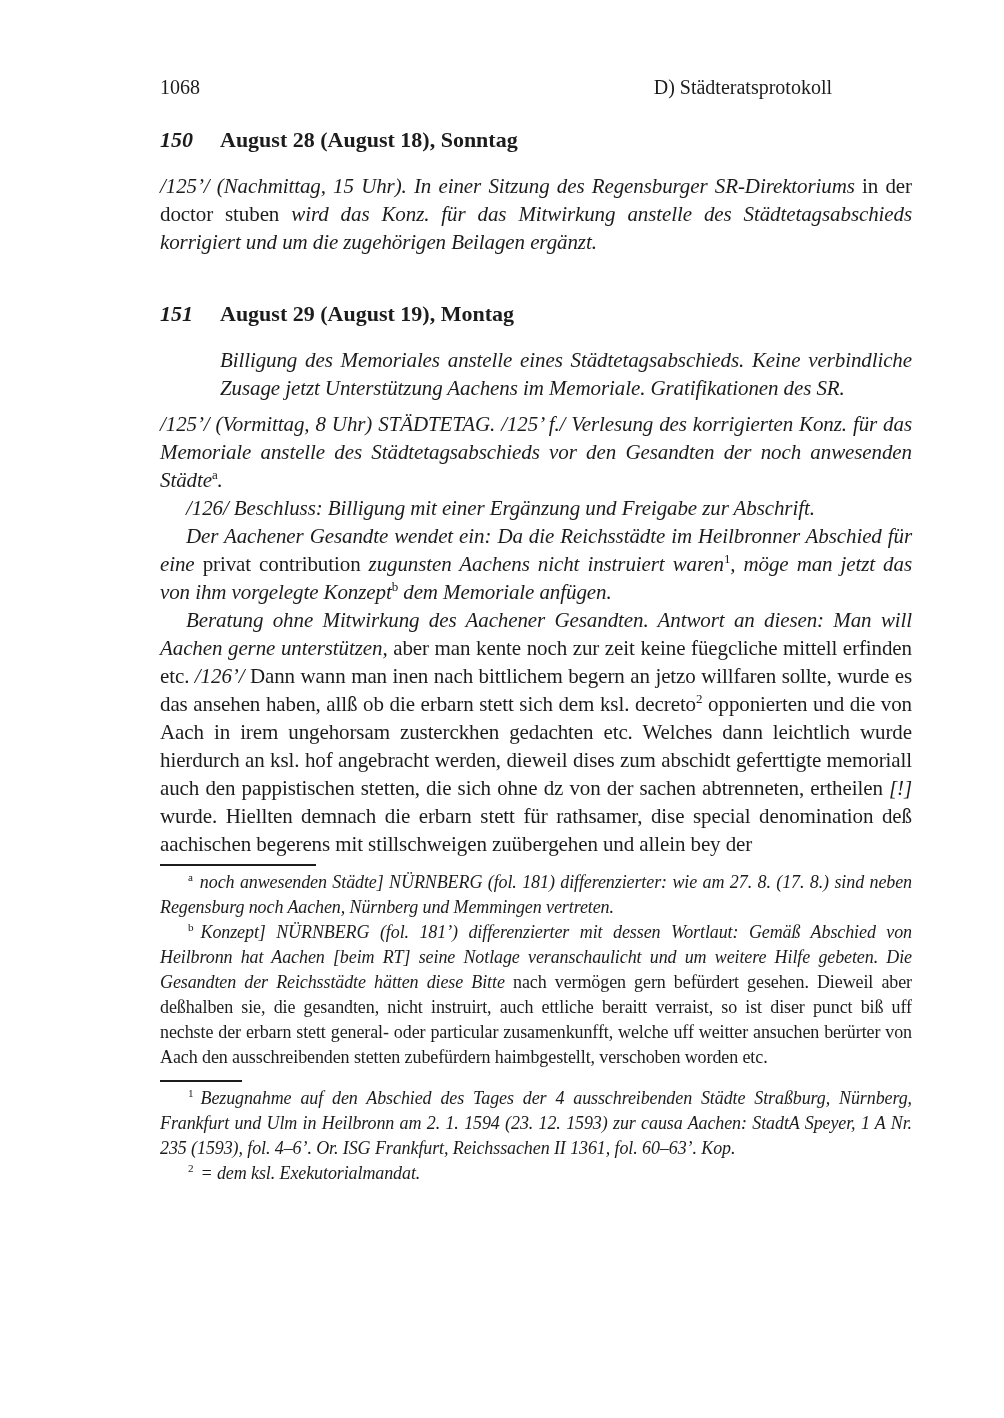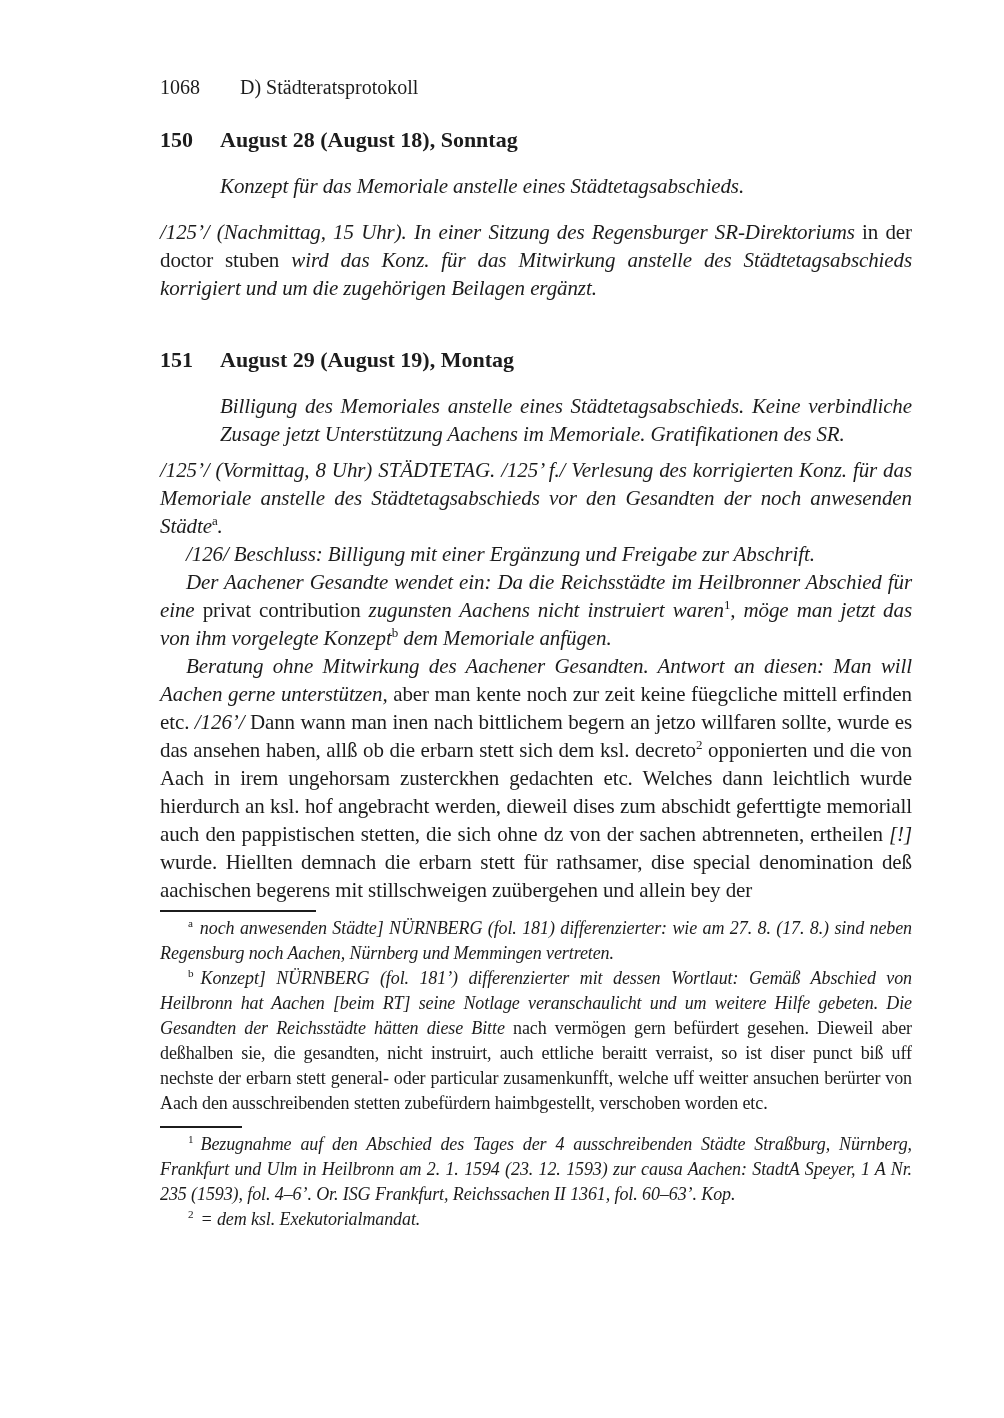--- a/index.html
+++ b/index.html
@@ -17,31 +17,31 @@
     height: 1418px;
     padding: 74px 92px 4px 160px;
   }
   .page-header {
     display: flex;
     align-items: baseline;
     font-size: 20px;
     line-height: 26px;
   }
   .page-header .page-num { min-width: 80px; }
-  .page-header .running-title { flex: 1; text-align: left; }
+  .page-header .running-title { flex: 1; text-align: right; }
   .page-header .spacer { min-width: 80px; }
 
   .entry-heading {
     margin: 26px 0 0 0;
     font-size: 22px;
     line-height: 28px;
     font-weight: bold;
     display: flex;
   }
-  .entry-heading .entry-num { width: 60px; flex: 0 0 60px; }
+  .entry-heading .entry-num { width: 60px; flex: 0 0 60px; font-style: italic; }
   .entry-151 .entry-heading { margin-top: 44px; align-items: center; }
 
   .summary {
     margin: 18px 0 0 60px;
     font-size: 21px;
     line-height: 28px;
     font-style: italic;
     text-align: justify;
     letter-spacing: -0.1px;
   }
@@ -92,21 +92,20 @@
     <span class="page-num">1068</span>
     <span class="running-title">D) Städteratsprotokoll</span>
     <span class="spacer"></span>
   </header>
 
   <section class="entry entry-150">
     <h2 class="entry-heading">
       <span class="entry-num">150</span>
       <span class="entry-title">August 28 (August 18), Sonntag</span>
     </h2>
-    <p class="summary">Konzept für das Memoriale anstelle eines Städtetagsabschieds.</p>
     <p class="para first"><span class="it">/125’/ (Nachmittag, 15 Uhr). In einer Sitzung des Regensburger SR-Direktoriums </span><span>in der doctor stuben </span><span class="it">wird das Konz. für das Mitwirkung anstelle des Städtetagsabschieds korrigiert und um die zugehörigen Beilagen ergänzt.</span></p>
   </section>
 
   <section class="entry entry-151">
     <h2 class="entry-heading">
       <span class="entry-num">151</span>
       <span class="entry-title">August 29 (August 19), Montag</span>
     </h2>
     <p class="summary">Billigung des Memoriales anstelle eines Städtetagsabschieds. Keine verbindliche Zusage jetzt Unterstützung Aachens im Memoriale. Gratifikationen des SR.</p>
     <p class="para first"><span class="it">/125’/ (Vormittag, 8 Uhr) STÄDTETAG. /125’ f./ Verlesung des korrigierten Konz. für das Memoriale anstelle des Städtetagsabschieds vor den Gesandten der noch anwesenden Städte</span><sup>a</sup><span class="it">.</span></p>

